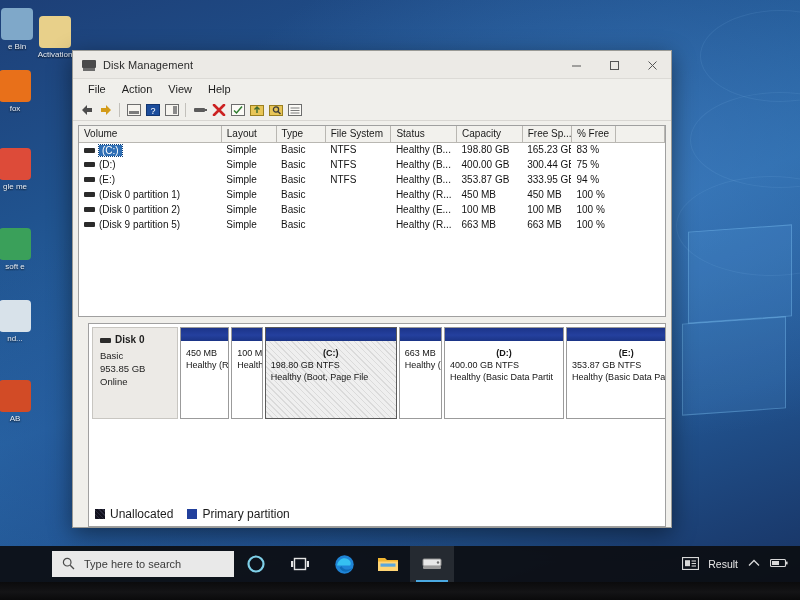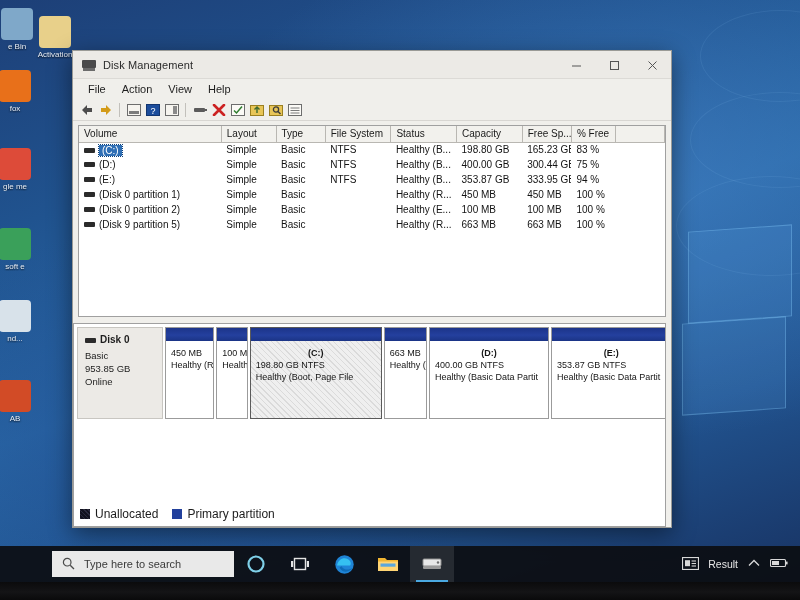--- a/index.html
+++ b/index.html
@@ -108,21 +108,21 @@
     background: #2f6fb5; color: #fff; padding: 0 3px; outline: 1px dotted #0d3f78;
   }
   .volicon {
     display: inline-block; width: 11px; height: 5px; background: #2b2b2b;
     border-radius: 1px; vertical-align: middle; margin-right: 4px;
   }
   .volname { display: inline-block; vertical-align: middle; }
 
   
   #mappane {
-    margin: 6px 5px 0 0; background: #fff; border: 1px solid #a0a0a0;
+    margin: 6px 5px 0 15px; background: #fff; border: 1px solid #a0a0a0;
     flex: 1 1 auto; position: relative; overflow: hidden;
   }
   #diskrow { display: flex; height: 92px; margin: 3px; }
   #diskinfo {
     width: 86px; flex: 0 0 86px; background: #eceae6; border: 1px solid #c8c6c1;
     padding: 5px 0 0 7px; font-size: 9.5px; color: #1d1d1d; line-height: 13px;
   }
   #diskinfo .dtitle { font-weight: bold; font-size: 10px; margin-bottom: 3px; }
   #diskinfo .dtitle .volicon { margin-right: 4px; }
   #parts { display: flex; flex: 1 1 auto; gap: 2px; padding-left: 2px; }

